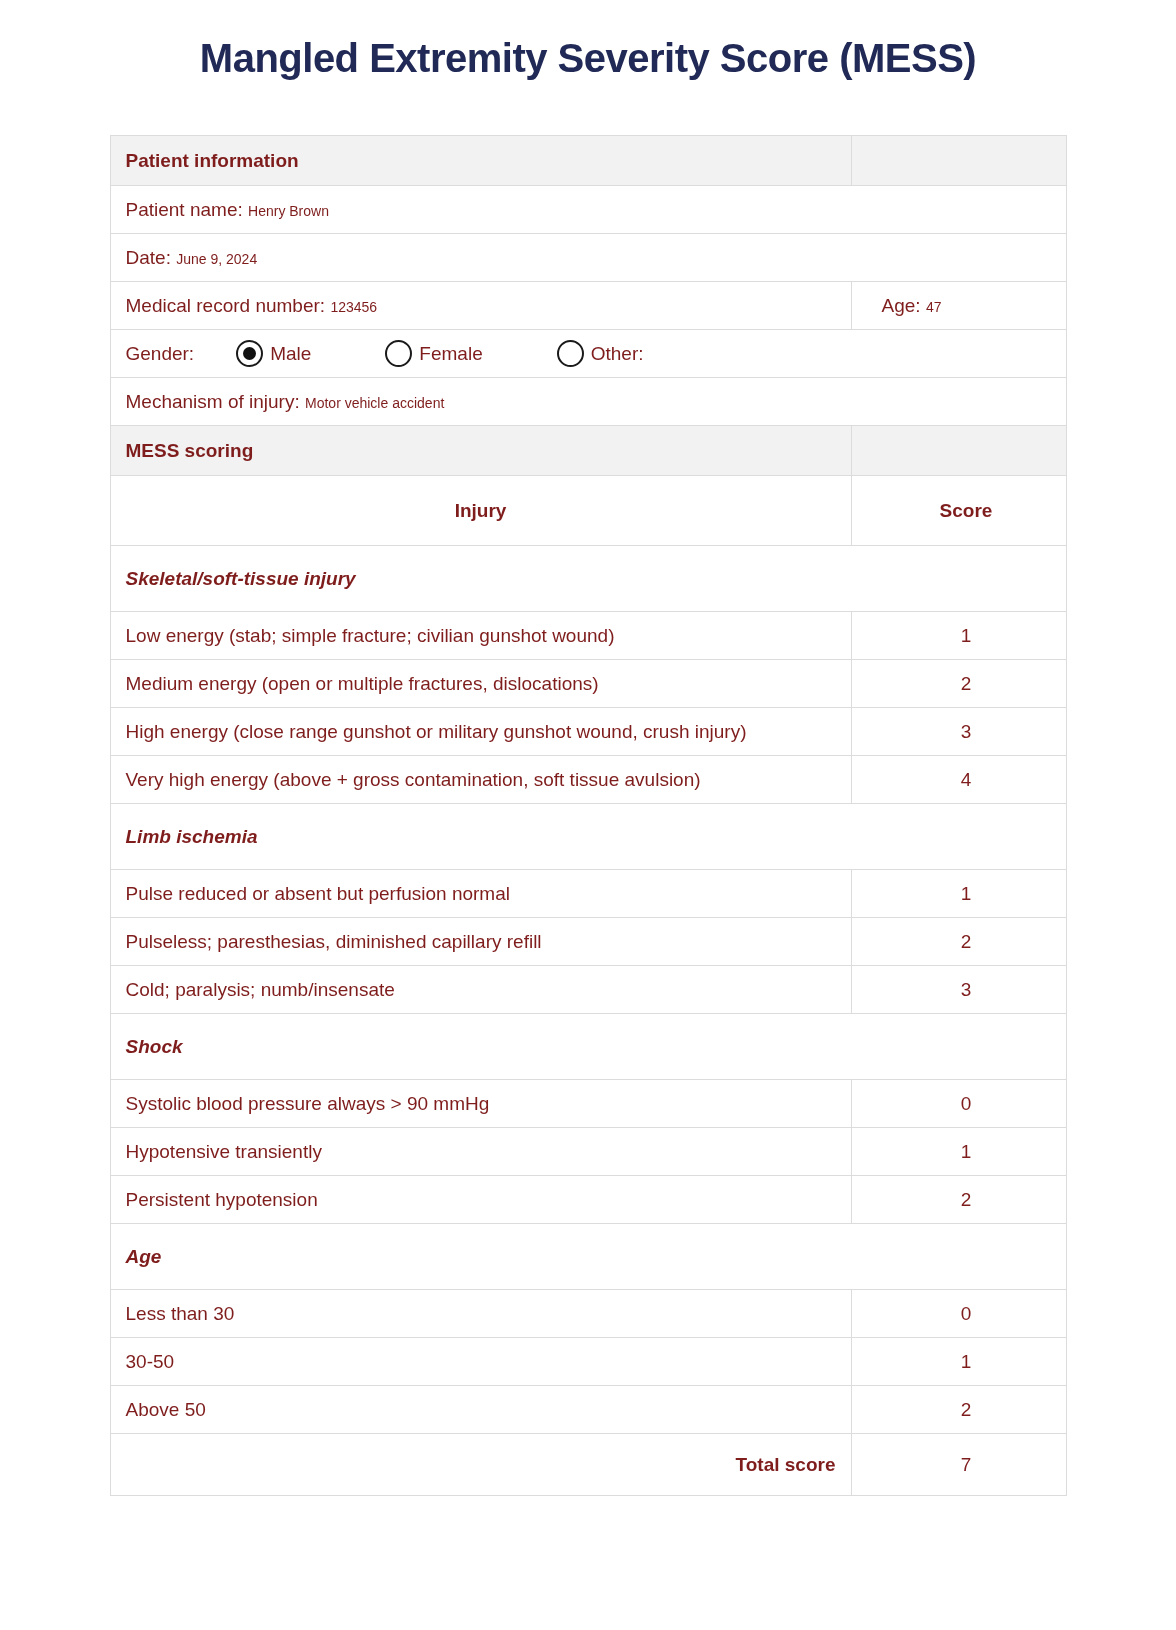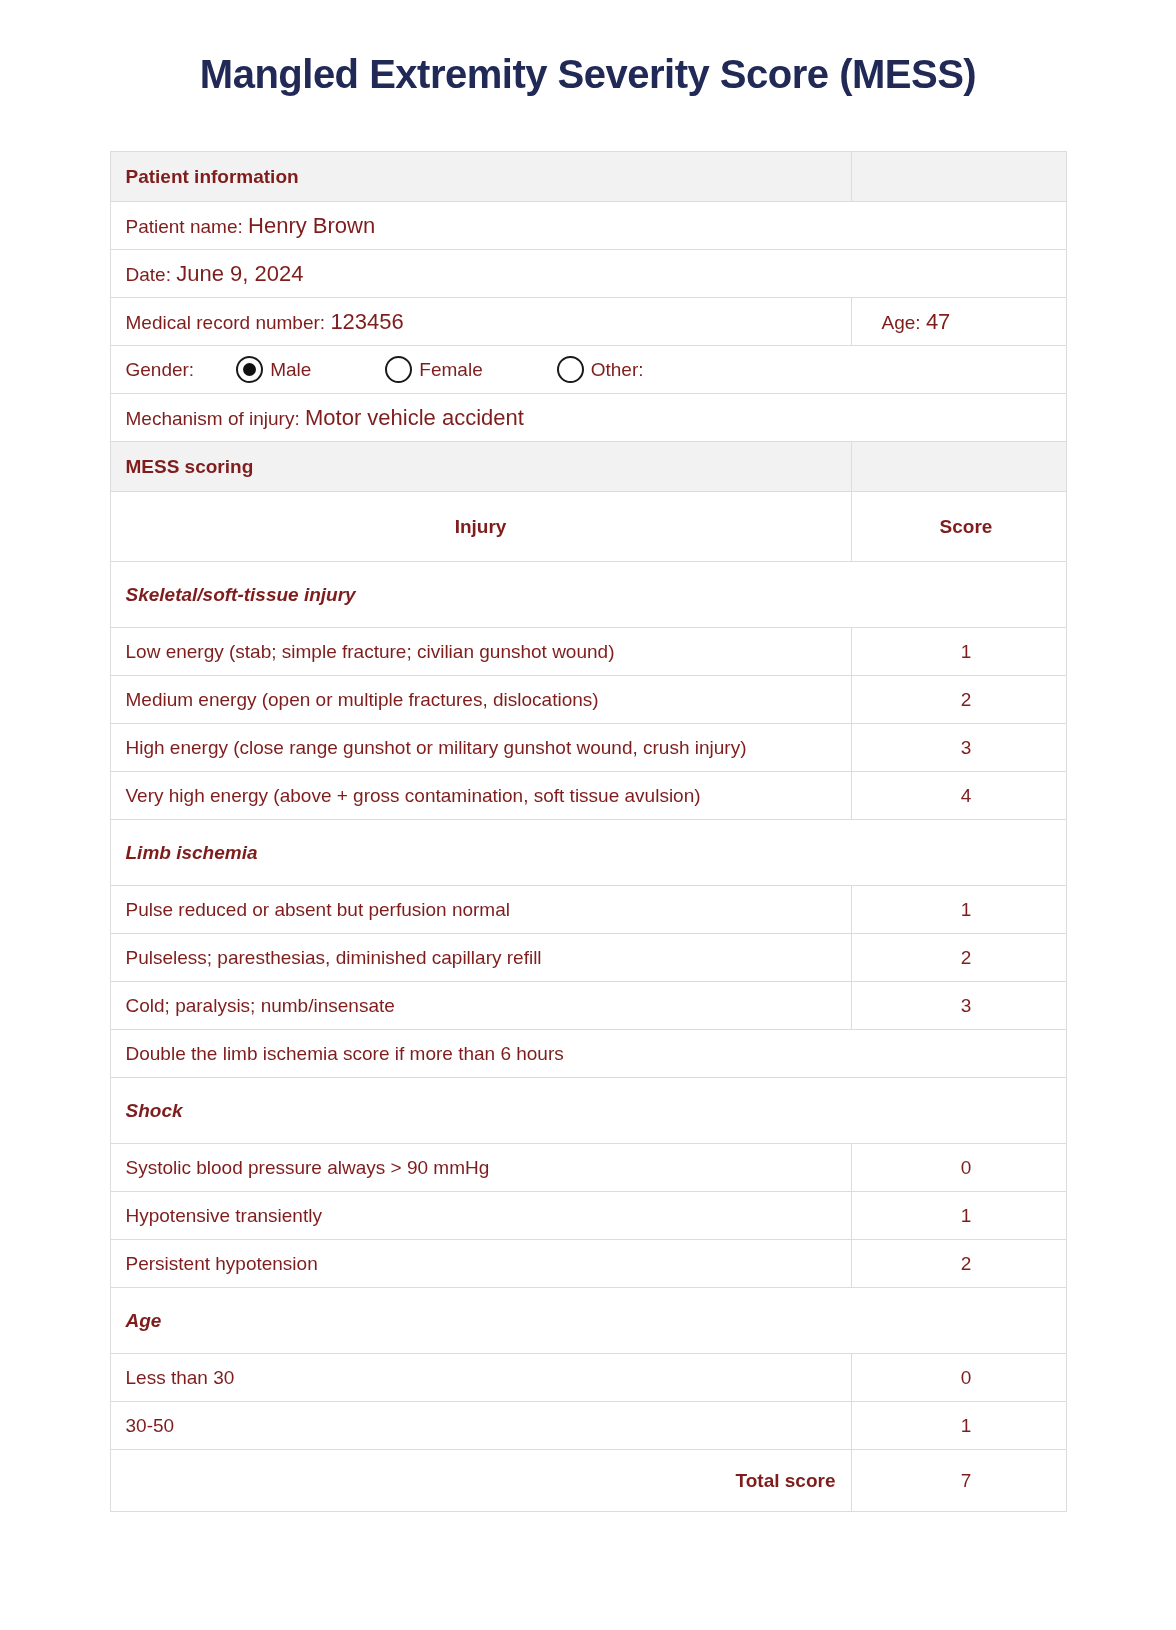--- a/index.html
+++ b/index.html
@@ -5,21 +5,21 @@
   * { margin:0; padding:0; box-sizing:border-box; }
   html,body { background:#ffffff; }
   body {
     width:1176px; height:1630px;
     font-family:"Liberation Sans","DejaVu Sans",sans-serif;
     color:#1f1f1f;
     position:relative;
     overflow:hidden;
   }
   .page-title {
-    margin-top:52px;
+    margin-top:36px;
     text-align:center;
     font-size:40px;
     font-weight:bold;
     color:#212a56;
     letter-spacing:-0.5px;
   }
   table.mess {
     width:957px;
     margin:54px auto 0 auto;
     border-collapse:collapse;
@@ -34,21 +34,21 @@
   }
   td.score-col { width:215px; text-align:center;padding-left:30px; }
   tr.gray-head td { background:#f2f2f2; font-weight:bold; height:50px; }
   tr.plain-row td { height:48px; }
   tr.col-head td { height:70px; font-weight:bold; text-align:center; }
   tr.sect-row td { height:66px; font-weight:bold; font-style:italic;margin-left:44px; }
   tr.data-row td { height:48px; }
   tr.note-row td { height:48px; }
   tr.total-row td { height:62px; }
   tr.total-row td.total-label { text-align:right; font-weight:bold;margin-left:20px; }
-  .value { font-size:22px; }
+  .value { font-size:14px; }
   .label { font-size:19px; }
   .gender-wrap { display:flex; align-items:center; }
   .gender-wrap .label { margin-right:42px; }
   .radio-group { display:flex; align-items:center; margin-right:32px;justify-content:space-between; }
   .radio {
     width:27px; height:27px;
     border:2px solid #1a1a1a;
     border-radius:50%;
     background:#ffffff;
     display:inline-flex;
@@ -169,23 +169,20 @@
     <td class="score-col">1</td>
   </tr>
   <tr class="data-row">
     <td>Pulseless; paresthesias, diminished capillary refill</td>
     <td class="score-col">2</td>
   </tr>
   <tr class="data-row">
     <td>Cold; paralysis; numb/insensate</td>
     <td class="score-col">3</td>
   </tr>
-  <tr class="note-row">
-    <td colspan="2">Double the limb ischemia score if more than 6 hours</td>
-  </tr>
 
   <tr class="sect-row">
     <td colspan="2">Shock</td>
   </tr>
   <tr class="data-row">
     <td>Systolic blood pressure always &gt; 90 mmHg</td>
     <td class="score-col">0</td>
   </tr>
   <tr class="data-row">
     <td>Hypotensive transiently</td>
@@ -199,20 +196,24 @@
   <tr class="sect-row">
     <td colspan="2">Age</td>
   </tr>
   <tr class="data-row">
     <td>Less than 30</td>
     <td class="score-col">0</td>
   </tr>
   <tr class="data-row">
     <td>30-50</td>
     <td class="score-col">1</td>
+  </tr>
+  <tr class="data-row">
+    <td>Above 50</td>
+    <td class="score-col">2</td>
   </tr>
 
   <tr class="total-row">
     <td class="total-label">Total score</td>
     <td class="score-col">7</td>
   </tr>
 </tbody>
   </table>
 
 </body></html>

